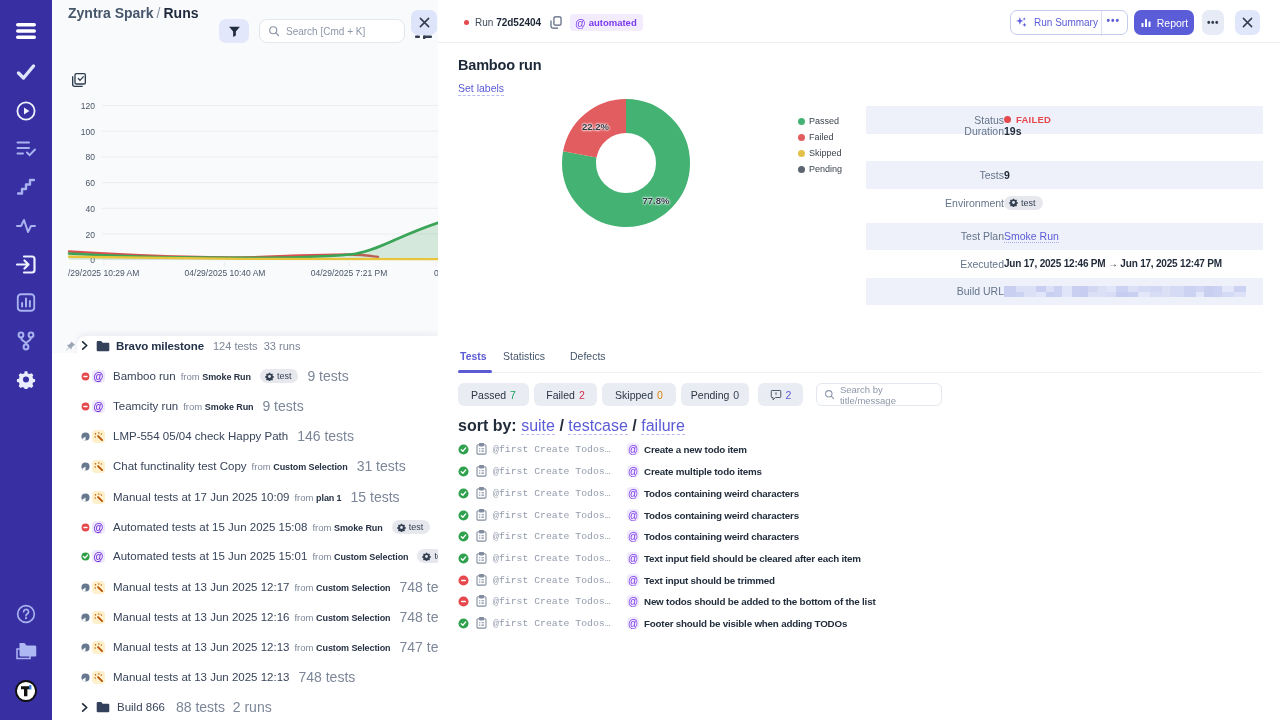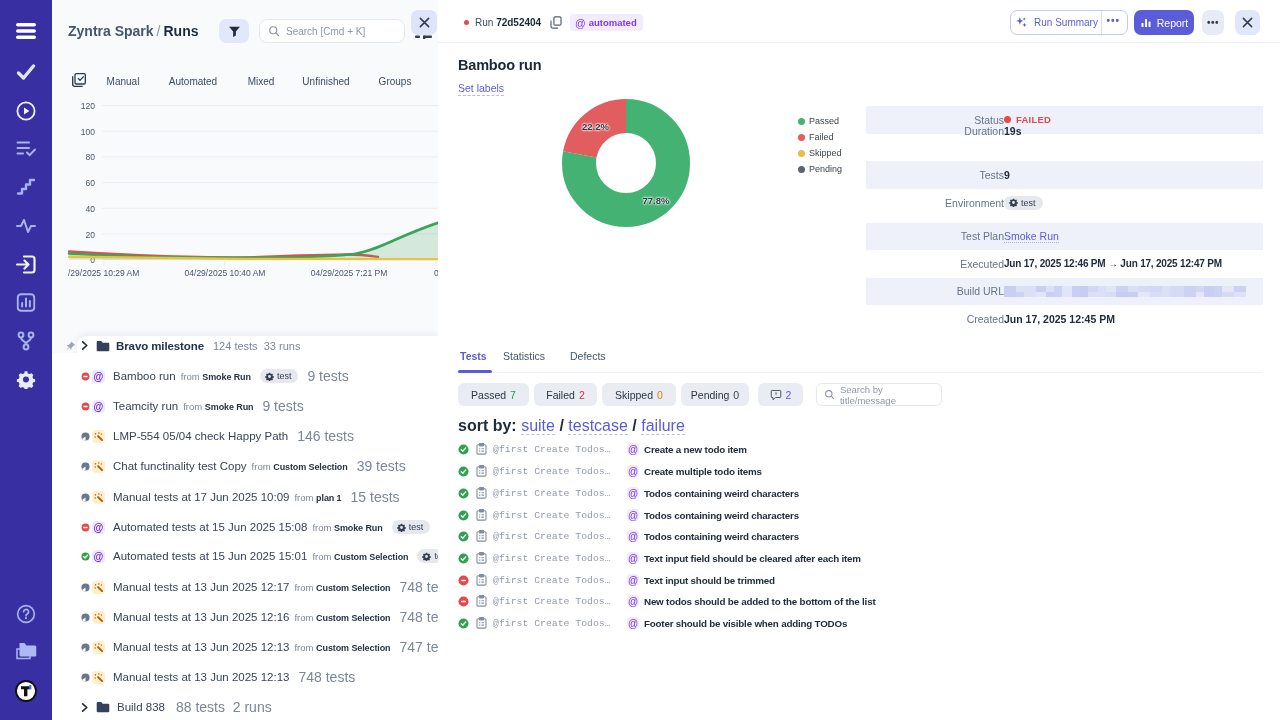--- a/index.html
+++ b/index.html
@@ -5,21 +5,21 @@
   * { margin:0; padding:0; box-sizing:border-box; }
   html,body { width:1280px; height:720px; overflow:hidden; background:#fff;
     font-family:"Liberation Sans", sans-serif; }
   .abs { position:absolute; }
   
   #sidebar { position:absolute; left:0; top:0; width:52px; height:720px; background:#372fa2; }
   #sidebar svg { position:absolute; left:50%; transform:translateX(-50%); }
   
   #lpanel { position:absolute; left:52px; top:0; width:386px; height:720px;
     background:#f8fafc; overflow:hidden; }
-  #lpanel .hdr { position:absolute; left:16px; top:23px; font-size:14px; font-weight:700; color:#1e293b; }
+  #lpanel .hdr { position:absolute; left:16px; top:5px; font-size:14px; font-weight:700; color:#1e293b; }
   #lpanel .hdr .crumb { color:#46566b; }
   #lpanel .hdr .slash { color:#8a97a8; font-weight:400; padding:0 3px; }
   .fbtn { position:absolute; left:167px; top:19px; width:30px; height:24px; background:#e2e7fb;
     border-radius:7px; display:flex; align-items:center; justify-content:center; }
   .searchbox { position:absolute; left:207px; top:19px; width:146px; height:24px; background:#fff;
     border:1px solid #e3e8ee; border-radius:8px; display:flex; align-items:center;
     color:#8d97a9; font-size:10px; padding-left:8px; gap:6px; }
   .xbtn-l { position:absolute; left:359px; top:10px; width:26px; height:25px; background:#dee4fa;
     border-radius:7px; color:#323d4e; font-size:14px; display:flex; align-items:center; justify-content:center; }
   .tabs-l { position:absolute; left:0; top:75px; width:386px; height:17px; }
@@ -103,27 +103,20 @@
       </g>
     </svg>
 
   <svg class="abs" style="left:19px; top:72px" width="16" height="16" viewBox="0 0 24 24">
     <g fill="none" stroke="#2e3a4d" stroke-width="2">
       <rect x="6" y="2.5" width="15.5" height="15.5" rx="2"></rect>
       <path d="M10.5 9.5 l3 3 L19 6.5"></path>
       <path d="M2.5 6.5 v12 a3 3 0 0 0 3 3 h12"></path>
     </g>
   </svg>
-  <div class="tabs-l">
-    <span style="left:71px">Manual</span>
-    <span style="left:141px">Automated</span>
-    <span style="left:209px">Mixed</span>
-    <span style="left:274px">Unfinished</span>
-    <span style="left:343px">Groups</span>
-  </div>
 
   <svg class="abs" style="left:0; top:98px" width="386" height="185" viewBox="0 0 386 185">
     <g stroke="#ebedf1" stroke-width="1">
       <line x1="50" y1="7.5" x2="386" y2="7.5"></line>
         <line x1="50" y1="33.2" x2="386" y2="33.2"></line>
       <line x1="50" y1="58.9" x2="386" y2="58.9"></line>
         <line x1="50" y1="84.6" x2="386" y2="84.6"></line>
       <line x1="50" y1="110.3" x2="386" y2="110.3"></line>
         <line x1="50" y1="136" x2="386" y2="136"></line>
       <line x1="50" y1="161.7" x2="386" y2="161.7"></line>
@@ -223,21 +216,21 @@
             <g fill="#c2620e">
               <circle cx="2" cy="2.4" r="1.1"></circle>
               <circle cx="6.4" cy="1.4" r="1"></circle>
               <circle cx="1.6" cy="6.6" r="1"></circle>
               <circle cx="9.8" cy="2.6" r="0.9"></circle>
             </g>
           </svg>
         </span>
       <span class="t">Chat functinality test Copy</span>
         <span class="from">from <b>Custom Selection</b></span>
-      <span class="cnt">39 tests</span>
+      <span class="cnt">31 tests</span>
     </div>
     <div class="lrow" style="top:482px">
       <svg class="st" width="13" height="13" viewBox="0 0 14 14">
           <circle cx="7" cy="7" r="4.4" fill="#68788f"></circle>
           <path d="M7 7 L3.2 9.8 A4.4 4.4 0 0 0 7 11.4 Z" fill="#fff"></path>
         </svg>
       <span class="ty man">
           <svg width="9" height="9" viewBox="0 0 12 12">
             <path d="M10.8 10.8 L5.4 5.4" stroke="#b45309" stroke-width="2.4" stroke-linecap="round"></path>
             <g fill="#c2620e">
@@ -356,21 +349,21 @@
       <span class="t">Manual tests at 13 Jun 2025 12:13</span>
       <span class="cnt">748 tests</span>
     </div>
     <div class="lrow" style="top:692px">
       <svg style="margin-left:1px" width="9" height="9" viewBox="0 0 10 10">
           <path d="M3 1 L7.5 5 L3 9" fill="none" stroke="#1e293b" stroke-width="1.8" stroke-linecap="round" stroke-linejoin="round"></path>
         </svg>
       <svg style="margin-left:7px" width="14" height="12" viewBox="0 0 20 16">
           <path d="M1 2.5 A1.5 1.5 0 0 1 2.5 1 h5 l2 2.4 h8 A1.5 1.5 0 0 1 19 4.9 V14 a1.5 1.5 0 0 1-1.5 1.5 h-15 A1.5 1.5 0 0 1 1 14 z" fill="#33415a"></path>
         </svg>
-      <span class="t" style="margin-left:7px">Build 838</span>
+      <span class="t" style="margin-left:7px">Build 866</span>
       <span class="cnt" style="margin-left:11px">88 tests&nbsp;&nbsp;2 runs</span>
     </div>
   </div>
 </div>
 <div id="sidebar">
 
   <svg style="top:22px" width="22" height="18" viewBox="0 0 22 18">
     <g fill="#ffffff">
         <rect x="1" y="1" width="20" height="3.6" rx="1.8"></rect>
         <rect x="1" y="7.2" width="20" height="3.6" rx="1.8"></rect>
@@ -568,24 +561,20 @@
           <rect x="192" y="7" width="8" height="5" fill="#e4e7fa"></rect>
           <rect x="200" y="1" width="10" height="11" fill="#c9cff1"></rect>
           <rect x="210" y="1" width="8" height="11" fill="#ccd2f2"></rect>
           <rect x="218" y="1" width="12" height="6" fill="#e4e7fa"></rect>
           <rect x="218" y="7" width="12" height="5" fill="#d5dbf5"></rect>
           <rect x="230" y="1" width="12" height="6" fill="#ccd2f2"></rect>
           <rect x="230" y="7" width="12" height="5" fill="#dee2f8"></rect>
         </g>
       </svg>
     </div>
-  <div class="trow" style="top:305px; height:27.5px;">
-      <span class="lbl">Created</span>
-    <span class="val">Jun 17, 2025 12:45 PM</span>
-    </div>
 
   <div class="abs" style="left:20px; top:372px; width:804px; height:1px; background:#eef0f4;"></div>
   <div class="btab" style="left:22px; color:#5b5bd6; font-weight:700;">Tests</div>
   <div class="abs" style="left:20px; top:370px; width:34px; height:3px; background:#5b5bd6; border-radius:2px;"></div>
   <div class="btab" style="left:65px;">Statistics</div>
   <div class="btab" style="left:132px;">Defects</div>
 
   <div class="chip" style="left:20px; width:71px;">Passed <span style="color:#18a058;">7</span></div>
   <div class="chip" style="left:96px; width:63px;">Failed <span style="color:#d03050;">2</span></div>
   <div class="chip" style="left:164px; width:74px;">Skipped <span style="color:#d8860b;">0</span></div>

